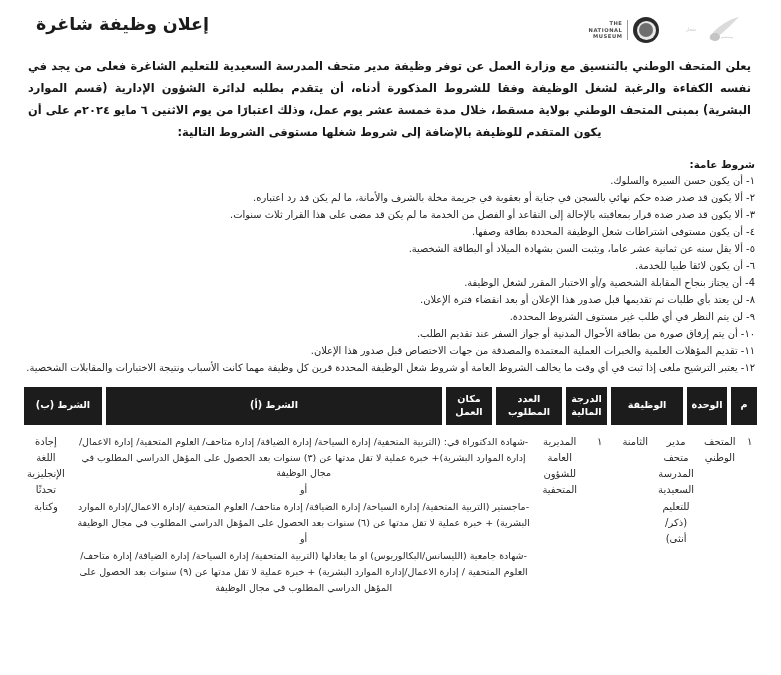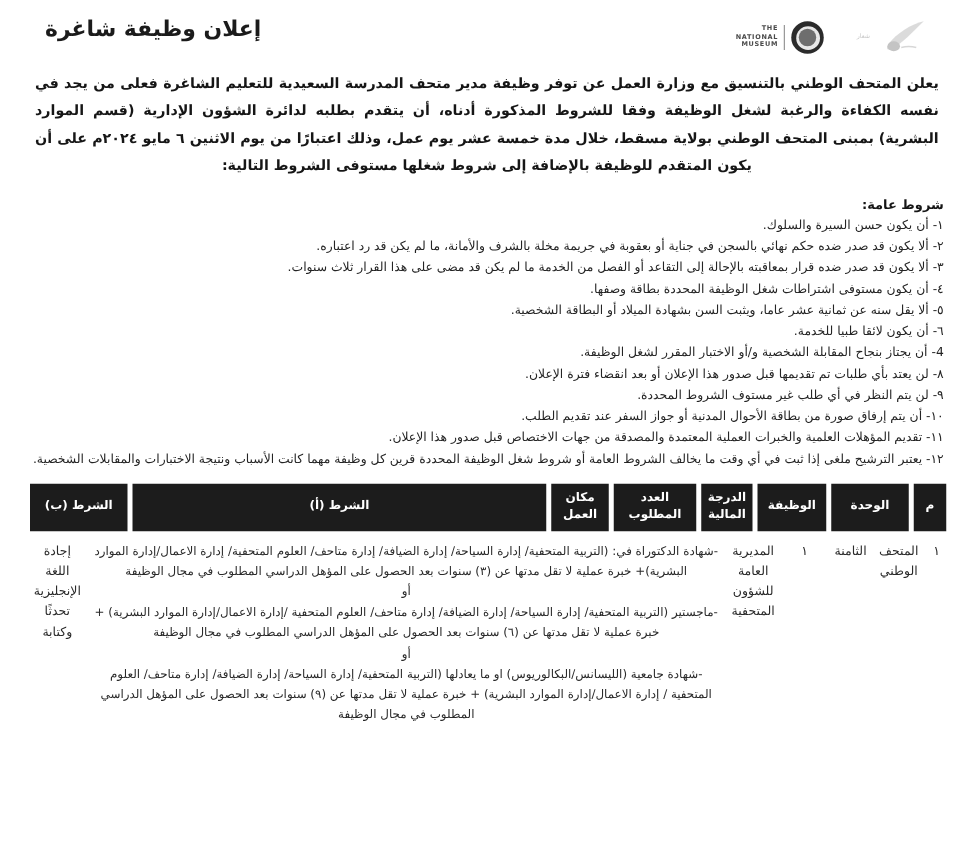--- a/index.html
+++ b/index.html
@@ -185,22 +185,22 @@
   }
   .td.cond-a p {
     margin: 0 0 0 0;
   }
   .td.cond-a p.or {
     margin: 1px 0 1px 0;
   }
 
   
   .col-m      { width: 26px; }
-  .col-unit   { width: 62px; }
-  .col-job    { width: 55px; }
+  .col-unit   { width: 40px; }
+  .col-job    { width: 72px; }
   .col-grade  { width: 41px; }
   .col-count  { width: 66px; }
   .col-place  { width: 46px; }
   .col-conda  { flex: 1 1 auto; }
   .col-condb  { width: 78px; }
 </style>
 </head>
 <body>
 
 <div class="page">
@@ -262,20 +262,21 @@
       <div class="th col-grade">الدرجة المالية</div>
       <div class="th col-count">العدد المطلوب</div>
       <div class="th col-place">مكان العمل</div>
       <div class="th col-conda">الشرط (أ)</div>
       <div class="th col-condb">الشرط (ب)</div>
     </div>
 
     <div class="tbody">
       <div class="td col-m">١</div>
       <div class="td col-unit">المتحف الوطني</div>
+      <div class="td col-job">مدير متحف المدرسة السعيدية للتعليم (ذكر/أنثى)</div>
       <div class="td col-grade">الثامنة</div>
       <div class="td col-count">١</div>
       <div class="td col-place">المديرية العامة للشؤون المتحفية</div>
 
       <div class="td col-conda cond-a">
         <p>-شهادة الدكتوراة في: (التربية المتحفية/ إدارة السياحة/ إدارة الضيافة/ إدارة متاحف/ العلوم المتحفية/ إدارة الاعمال/إدارة الموارد البشرية)+ خبرة عملية لا تقل مدتها عن (٣) سنوات بعد الحصول على المؤهل الدراسي المطلوب في مجال الوظيفة</p>
         <p class="or">أو</p>
         <p>-ماجستير (التربية المتحفية/ إدارة السياحة/ إدارة الضيافة/ إدارة متاحف/ العلوم المتحفية /إدارة الاعمال/إدارة الموارد البشرية) + خبرة عملية لا تقل مدتها عن (٦) سنوات بعد  الحصول على المؤهل الدراسي المطلوب في مجال الوظيفة</p>
         <p class="or">أو</p>
         <p>-شهادة جامعية (الليسانس/البكالوريوس) او ما يعادلها (التربية المتحفية/ إدارة السياحة/ إدارة الضيافة/ إدارة متاحف/ العلوم المتحفية / إدارة الاعمال/إدارة الموارد البشرية) + خبرة عملية لا تقل مدتها عن (٩) سنوات بعد  الحصول على المؤهل الدراسي المطلوب في مجال الوظيفة</p>

